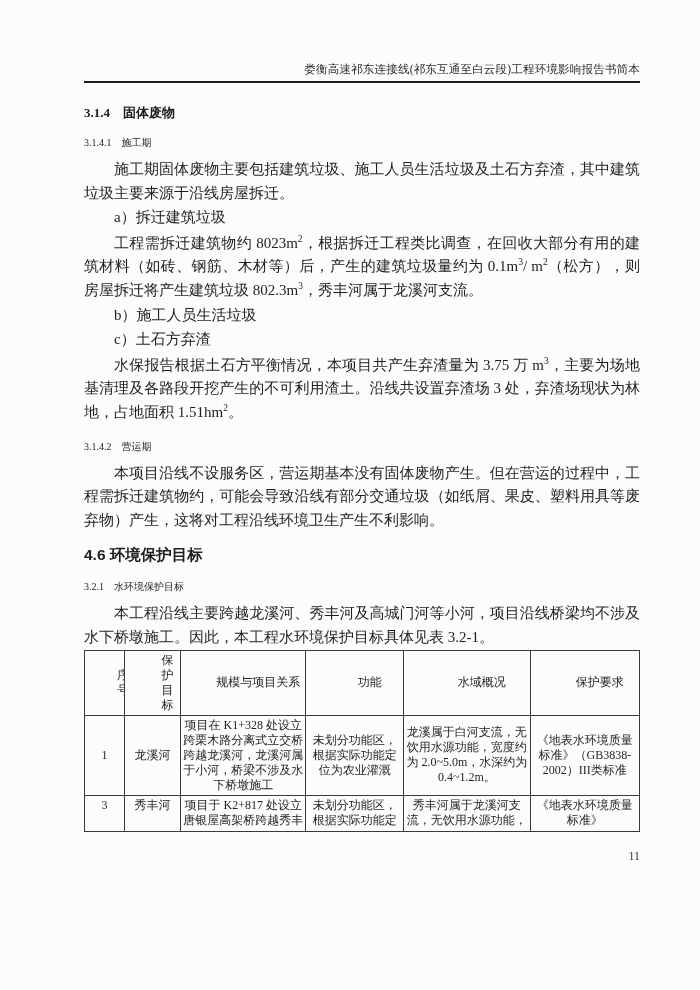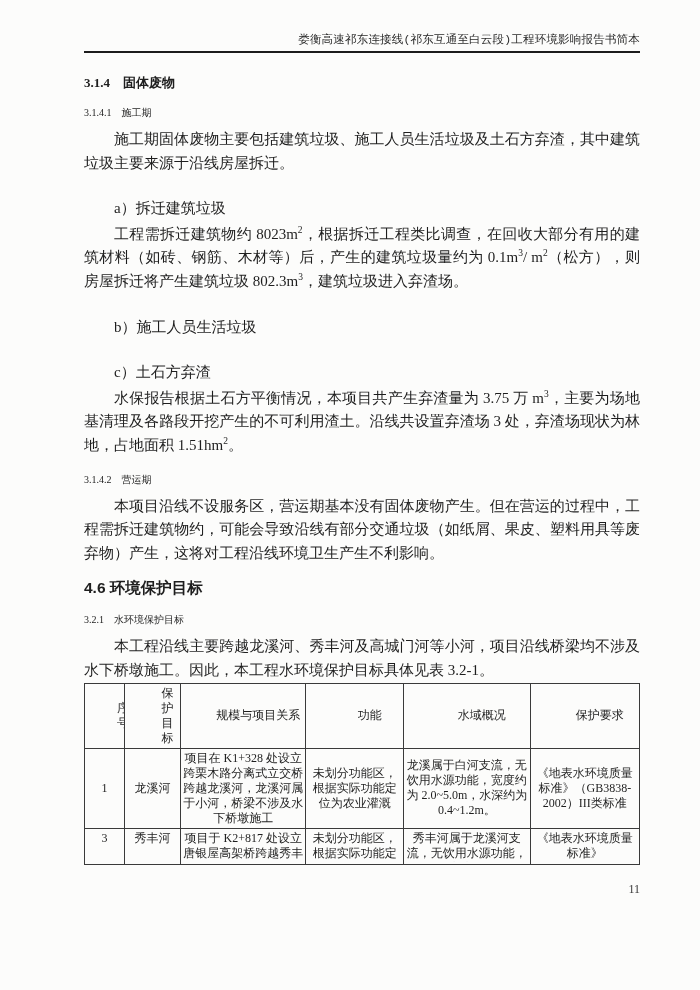--- a/index.html
+++ b/index.html
@@ -11,28 +11,27 @@
     position:relative;
     width:700px;height:990px;
     margin:0 auto;
     background:#fcfcfb;
     color:#1e1e1e;
     overflow:hidden;
   }
   
   .running-header{
     margin:0 60px 0 84px;
-    padding-top:32px;
+    padding-top:62px;
     padding-bottom:4px;
     border-bottom:2px solid #1c1c1c;
     text-align:right;
     font-size:11.5px;
     color:#2a2a2a;
     letter-spacing:.2px;
-    font-family:Liberation Mono, monospace;
   }
   
   .content{
     margin:0 60px 0 84px;
     text-align:justify;
     font-size:15px;
     line-height:23.6px;
   }
   .h3{
     font-size:13px;
@@ -51,21 +50,21 @@
     margin:12px 0 0 0;
     line-height:21px;
     font-weight:bold;
     font-family:"Liberation Sans","DejaVu Sans",sans-serif;
   }
   p.body-par{
     margin:5px 0 0 0;
     text-indent:2em;
   }
   p.item-line{
-    margin:22px 0 0 0;
+    margin:1px 0 0 0;
     text-indent:2em;
   }
   p.item-follow{
     margin:2px 0 0 0;
     text-indent:2em;
   }
   sup{
     font-size:9.5px;
     line-height:0;
     vertical-align:super;
@@ -119,21 +118,21 @@
   </div>
 
   <div class="content">
 
     <div class="h3">3.1.4　固体废物</div>
     <div class="h4">3.1.4.1　施工期</div>
 
     <p class="body-par">施工期固体废物主要包括建筑垃圾、施工人员生活垃圾及土石方弃渣，其中建筑垃圾主要来源于沿线房屋拆迁。</p>
 
     <p class="item-line">a）拆迁建筑垃圾</p>
-    <p class="item-follow"><span>工程需拆迁建筑物约 8023m</span><sup>2</sup><span>，根据拆迁工程类比调查，在回收大部分有用的建筑材料（如砖、钢筋、木材等）后，产生的建筑垃圾量约为 0.1m</span><sup>3</sup><span>/ m</span><sup>2</sup><span>（松方），则房屋拆迁将产生建筑垃圾 802.3m</span><sup>3</sup><span>，建筑垃圾进入弃渣场。</span></p>
+    <p class="item-follow"><span>工程需拆迁建筑物约 8023m</span><sup>2</sup><span>，根据拆迁工程类比调查，在回收大部分有用的建筑材料（如砖、钢筋、木材等）后，产生的建筑垃圾量约为 0.1m</span><sup>3</sup><span>/ m</span><sup>2</sup><span>（松方），则房屋拆迁将产生建筑垃圾 802.3m</span><sup>3</sup><span>，秀丰河属于龙溪河支流。</span></p>
 
     <p class="item-line">b）施工人员生活垃圾</p>
 
     <p class="item-line">c）土石方弃渣</p>
     <p class="item-follow"><span>水保报告根据土石方平衡情况，本项目共产生弃渣量为 3.75 万 m</span><sup>3</sup><span>，主要为场地基清理及各路段开挖产生的不可利用渣土。沿线共设置弃渣场 3 处，弃渣场现状为林地，占地面积 1.51hm</span><sup>2</sup><span>。</span></p>
 
     <div class="h4" style="margin-top:11px;">3.1.4.2　营运期</div>
     <p class="body-par">本项目沿线不设服务区，营运期基本没有固体废物产生。但在营运的过程中，工程需拆迁建筑物约，可能会导致沿线有部分交通垃圾（如纸屑、果皮、塑料用具等废弃物）产生，这将对工程沿线环境卫生产生不利影响。</p>
 
     <div class="h2">4.6 环境保护目标</div>

